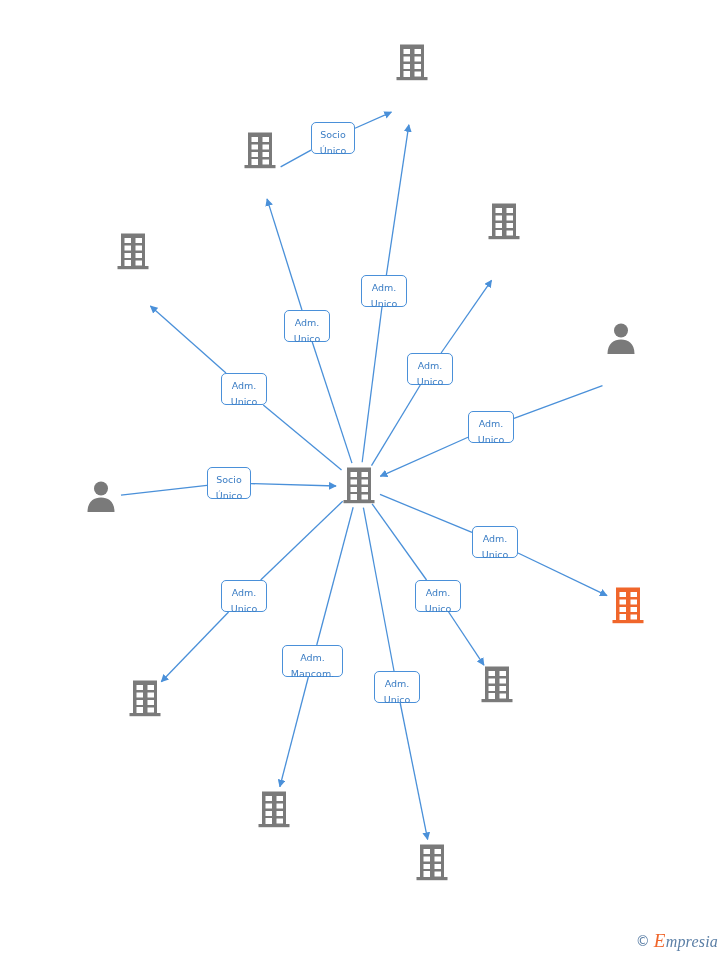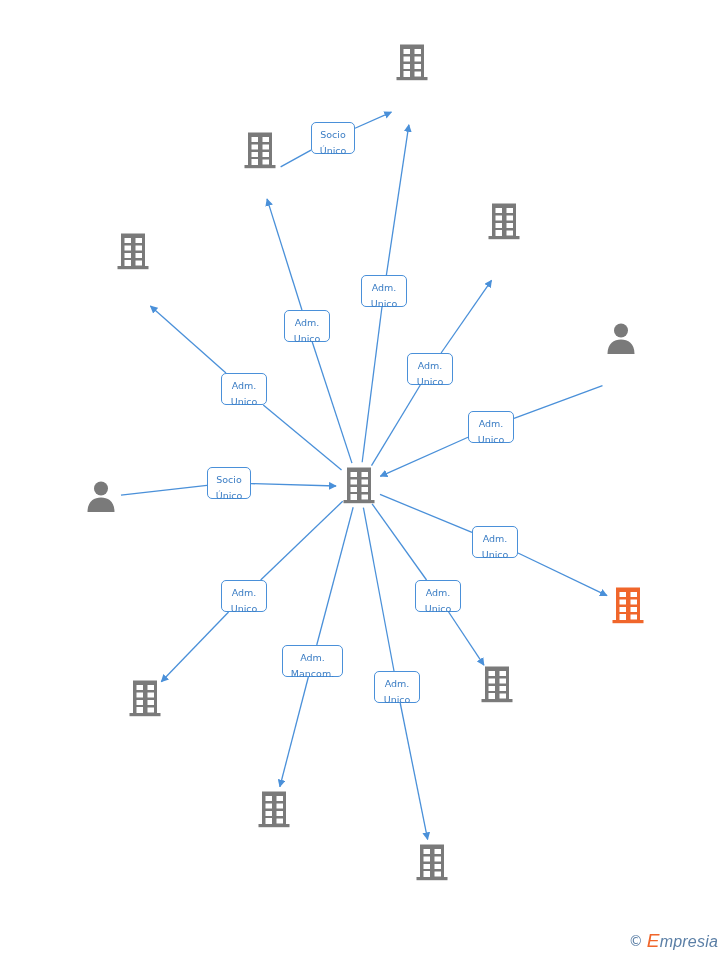--- a/index.html
+++ b/index.html
@@ -72,21 +72,21 @@
     display: flex;
     align-items: center;
     gap: 4px;
     z-index: 6;
   }
   .watermark .copy {
     font-size: 14px;
     color: #5b7fa6;
   }
   .watermark .brand {
-    font-family: Liberation Sans, sans-serif;
+    font-family: Liberation Serif, serif;
     font-style: italic;
     font-size: 16px;
     color: #5b7fa6;
     letter-spacing: 0.2px;
   }
   .watermark .brand .cap {
     color: #f0662b;
     font-size: 19px;
   }
 </style>

